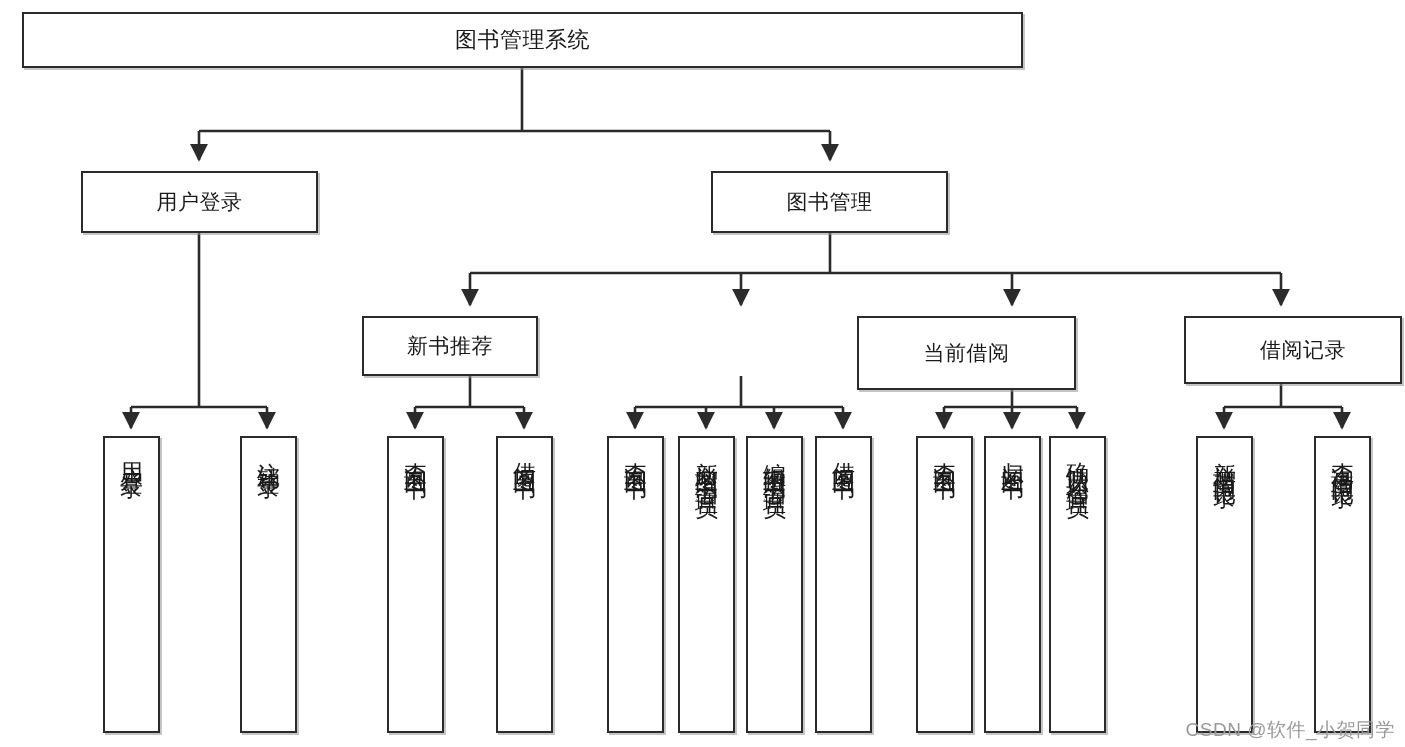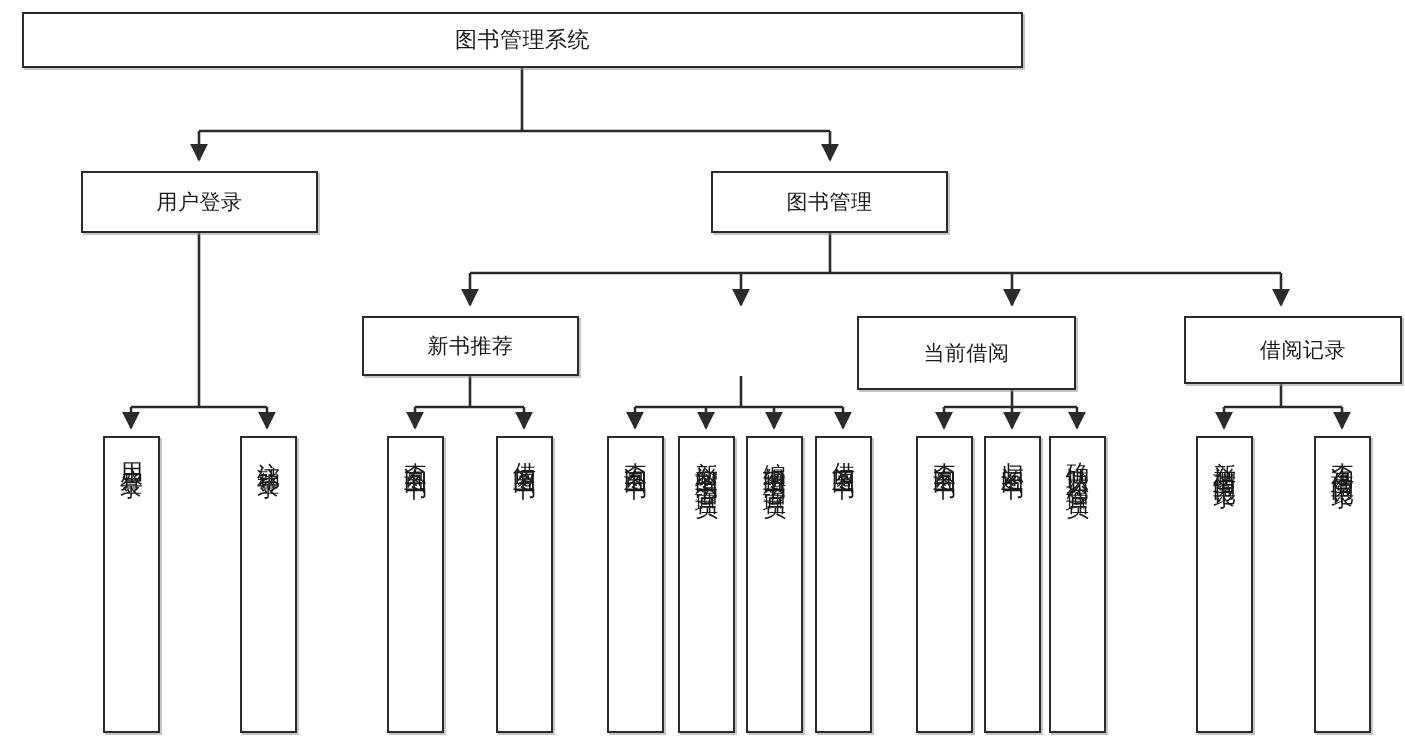--- a/index.html
+++ b/index.html
@@ -137,21 +137,21 @@
     <span class="node-label">图书管理系统</span>
   </div>
 
   <div class="node horiz" style="left:81px; top:171px; width:237px; height:62px;">
     <span class="node-label">用户登录</span>
   </div>
   <div class="node horiz" style="left:711px; top:171px; width:237px; height:62px;">
     <span class="node-label">图书管理</span>
   </div>
 
-  <div class="node horiz" style="left:362px; top:316px; width:217px; height:60px;">
+  <div class="node horiz" style="left:362px; top:316px; width:176px; height:60px;">
     <span class="node-label">新书推荐</span>
   </div>
   <div class="node horiz" style="left:857px; top:316px; width:219px; height:74px;">
     <span class="node-label">当前借阅</span>
   </div>
   <div class="node horiz" style="left:1184px; top:316px; width:218px; height:68px;padding-left:20px;">
     <span class="node-label">借阅记录</span>
   </div>
 
   <div class="node vert" style="left:103px; top:436px; width:57px; height:297px;">
@@ -191,14 +191,15 @@
     <span class="node-label">确认归还（管理员）</span>
   </div>
 
   <div class="node vert" style="left:1196px; top:436px; width:57px; height:297px;">
     <span class="node-label">新增借阅记录</span>
   </div>
   <div class="node vert" style="left:1314px; top:436px; width:57px; height:297px;">
     <span class="node-label">查询借阅记录</span>
   </div>
 
+  <div class="watermark">CSDN @软件_小贺同学</div>
 
 </div>
 
 </body></html>

